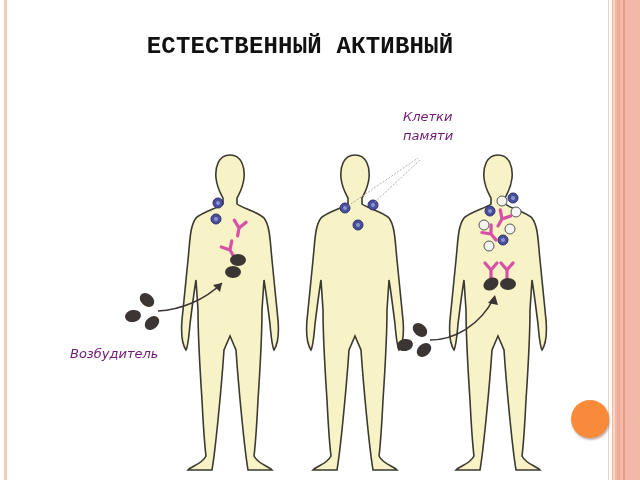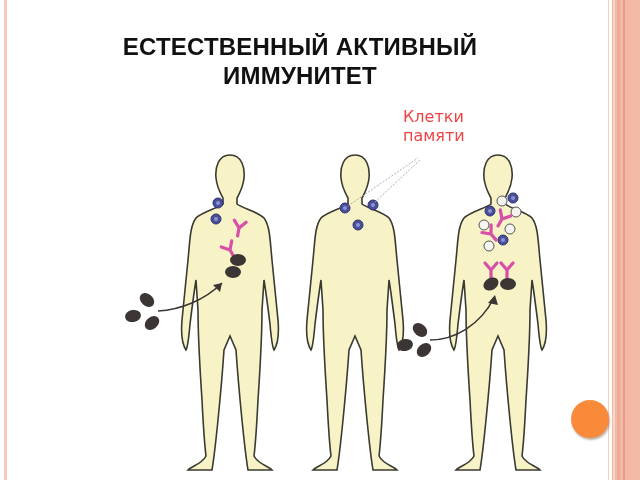--- a/index.html
+++ b/index.html
@@ -3,40 +3,39 @@
 <meta charset="utf-8">
 <style>
   html, body { margin:0; padding:0; }
   body { width:640px; height:480px; position:relative; background:#ffffff; overflow:hidden; font-family:"Liberation Sans", sans-serif; }
   .left-line { position:absolute; left:4px; top:0; width:3px; height:480px; background:#f8c8b8; }
   .right-band { position:absolute; left:612px; top:0; width:28px; height:480px; background:#f1b9a6; }
   .right-line1 { position:absolute; left:613px; top:0; width:2px; height:480px; background:#f7d7cb; }
   .right-line2 { position:absolute; left:617px; top:0; width:3px; height:480px; background:#eeaa94; }
   .right-line3 { position:absolute; left:623px; top:0; width:2px; height:480px; background:#ea9d86; }
   .thin-line { position:absolute; left:608px; top:0; width:1px; height:480px; background:#f6cfc2; }
-  .title { position:absolute; left:40px; top:32px; width:520px; text-align:center; font-family:Liberation Sans, sans-serif; font-weight:bold; font-size:24px; line-height:29px; color:#111; letter-spacing:0.2px; }
+  .title { position:absolute; left:40px; top:32px; width:520px; text-align:center; font-family:Liberation Mono, monospace; font-weight:bold; font-size:24px; line-height:29px; color:#111; letter-spacing:0.2px; }
   .orb { position:absolute; left:571px; top:400px; width:38px; height:38px; border-radius:50%; background:#f98a3a; box-shadow:1px 2px 2px rgba(120,80,60,0.45); }
-  .lbl { position:absolute; font-family:"DejaVu Sans", sans-serif; color:#ef4444; font-size:16px; line-height:19px; }
+  .lbl { position:absolute; font-family:"DejaVu Sans", sans-serif; font-style:italic; color:#701a75; font-size:13px; line-height:19px; }
   .lbl-memory { left:403px; top:107px; }
   .lbl-pathogen { left:70px; top:344px; }
   svg.fig { position:absolute; left:0; top:0; }
 </style>
 </head>
 <body>
 
 <div class="left-line"></div>
 <div class="thin-line"></div>
 <div class="right-band"></div>
 <div class="right-line1"></div>
 <div class="right-line2"></div>
 <div class="right-line3"></div>
 
 <div class="title">
   <div>ЕСТЕСТВЕННЫЙ АКТИВНЫЙ</div>
-  <div>ИММУНИТЕТ</div>
 </div>
 
 <svg class="fig" width="640" height="480" viewBox="0 0 640 480">
   <defs>
     <g id="body">
       <path d="M0,-85 C-12,-85 -15,-72 -14,-62 C-13,-52 -9,-46 -7,-42 L-7,-36 C-12,-32 -28,-28 -34,-22 C-40,-14 -40,0 -42,20 C-44,40 -46,60 -48,80 C-49,92 -48,104 -44,110 C-42,106 -41,96 -40,84 C-38,68 -36,52 -34,40 L-32,70 C-32,100 -30,130 -28,160 C-27,180 -26,200 -24,216 C-28,224 -38,226 -42,230 L-18,230 C-16,218 -14,200 -12,180 C-10,160 -8,140 -6,110 L0,96 L6,110 C8,140 10,160 12,180 C14,200 16,218 18,230 L42,230 C38,226 28,224 24,216 C26,200 27,180 28,160 C30,130 32,100 32,70 L34,40 C36,52 38,68 40,84 C41,96 42,106 44,110 C48,104 49,92 48,80 C46,60 44,40 42,20 C40,0 40,-14 34,-22 C28,-28 12,-32 7,-36 L7,-42 C9,-46 13,-52 14,-62 C15,-72 12,-85 0,-85 Z" fill="#f8f3c6" stroke="#3a3a30" stroke-width="1.6"></path>
     </g>
     <g id="mcell">
       <circle r="5" fill="#4a4f9a" stroke="#2e3170" stroke-width="1"></circle>
       <circle r="2" fill="#8c92d4"></circle>
@@ -156,15 +155,16 @@
   <path d="M430,340 C455,340 480,325 494,298" stroke="#3b3534" stroke-width="1.6" fill="none"></path>
   <path d="M495,295 L488,303 L498,305 Z" fill="#3b3534"></path>
 </svg>
 
 <div class="lbl lbl-memory">
   <div>Клетки</div>
   <div>памяти</div>
 </div>
 
 <div class="lbl lbl-pathogen">
+  <div>Возбудитель</div>
 </div>
 
 <div class="orb"></div>
 
 </body></html>

